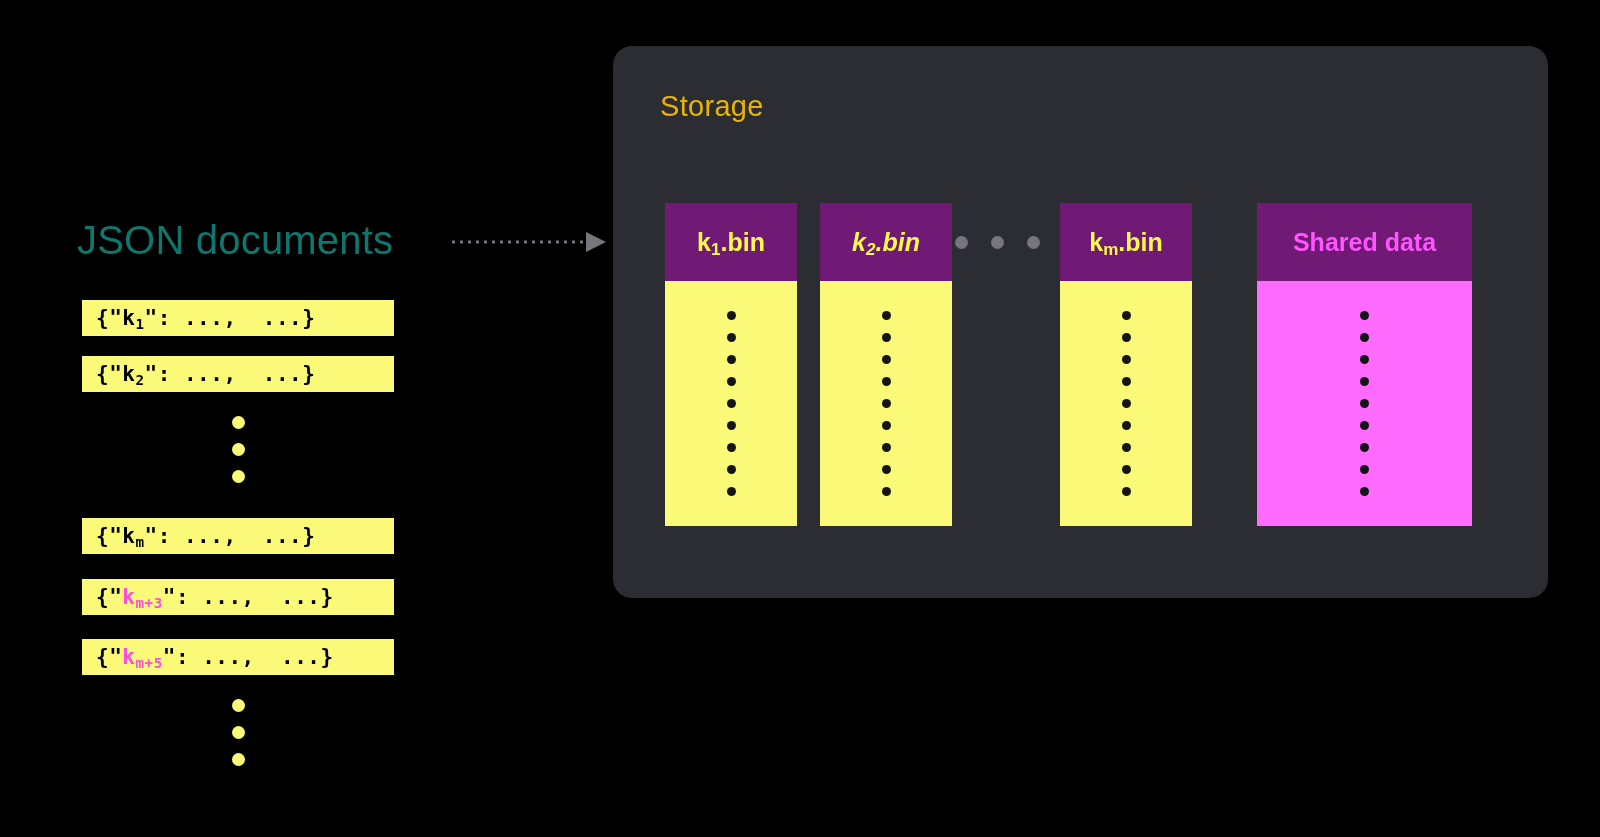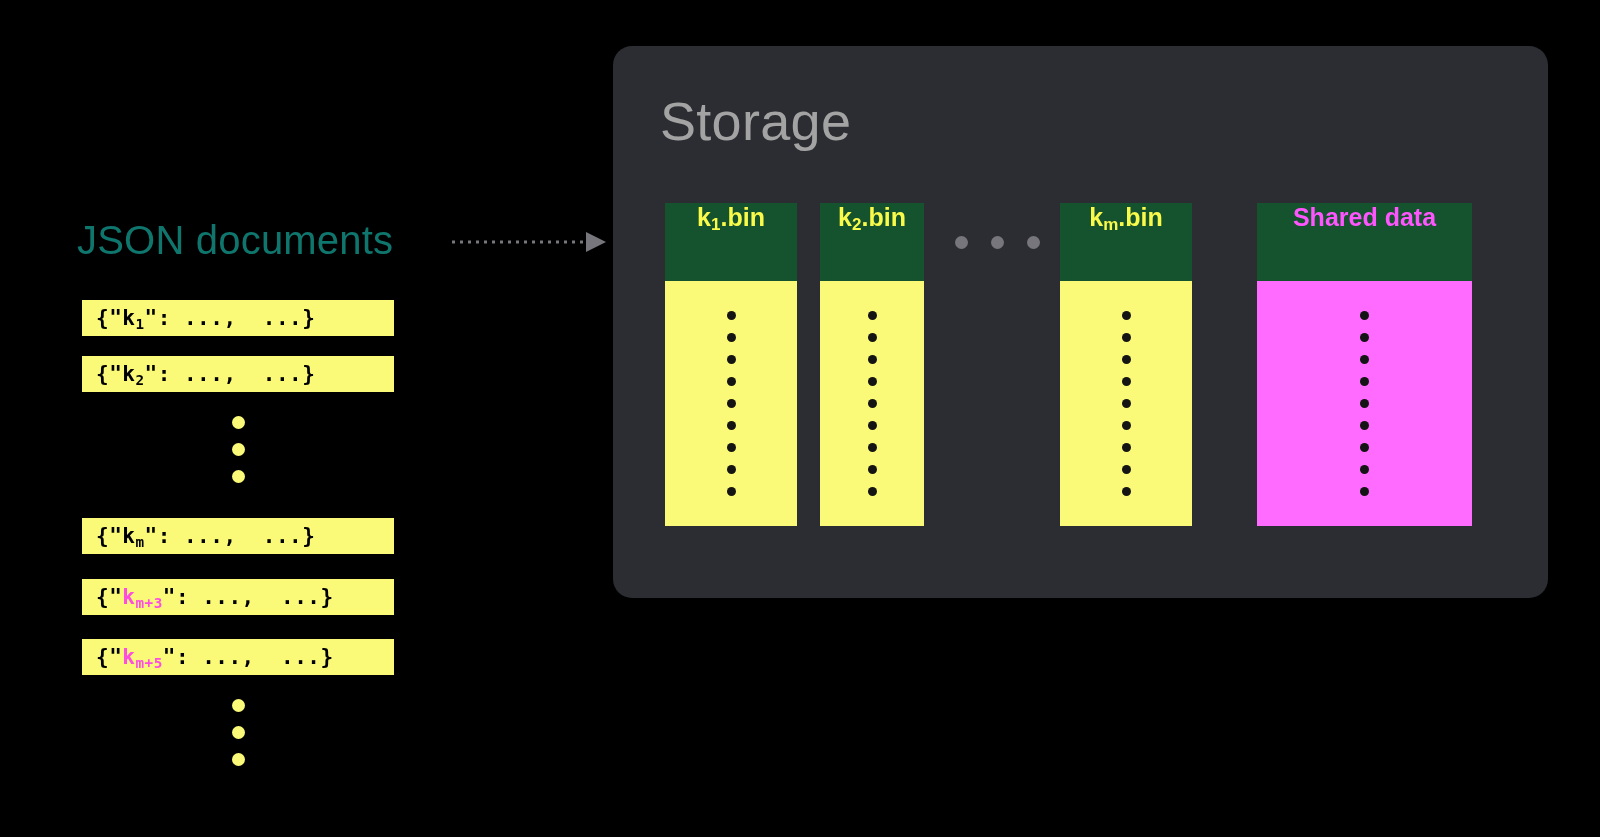--- a/index.html
+++ b/index.html
@@ -80,35 +80,35 @@
     top: 46px;
     width: 935px;
     height: 552px;
     background: #2b2d32;
     border-radius: 19px;
   }
   #storage-title {
     position: absolute;
     left: 47px;
     top: 44px;
-    font-size: 54px;
+    font-size: 29px;
     font-weight: 300;
-    color: #a3a3a3;
+    color: #eab308;
     letter-spacing: 0.3px;
   }
 
   .bin-col {
     position: absolute;
     top: 157px;
   }
   .bin-header {
     height: 78px;
-    background: #14532d;
-    display: flex;
-    align-items: flex-start;
+    background: #701a75;
+    display: flex;
+    align-items: center;
     justify-content: center;
   }
   .bin-header-text {
     font-size: 25px;
     font-weight: 600;
     color: #FAFA4B;
     white-space: nowrap;
   }
   .bin-header-text.shared { color: #FF55FF; }
 
@@ -196,21 +196,21 @@
       <span class="dot"></span>
       <span class="dot"></span>
       <span class="dot"></span>
       <span class="dot"></span>
       <span class="dot"></span>
       <span class="dot"></span>
       <span class="dot"></span>
     </div>
   </div>
 
-  <div class="bin-col" style="left:207px; width:104px;">
+  <div class="bin-col" style="left:207px; width:132px;font-style:italic;">
     <div class="bin-header">
       <span class="bin-header-text">k<sub>2</sub>.bin</span>
     </div>
     <div class="bin-body">
       <span class="dot"></span>
       <span class="dot"></span>
       <span class="dot"></span>
       <span class="dot"></span>
       <span class="dot"></span>
       <span class="dot"></span>

